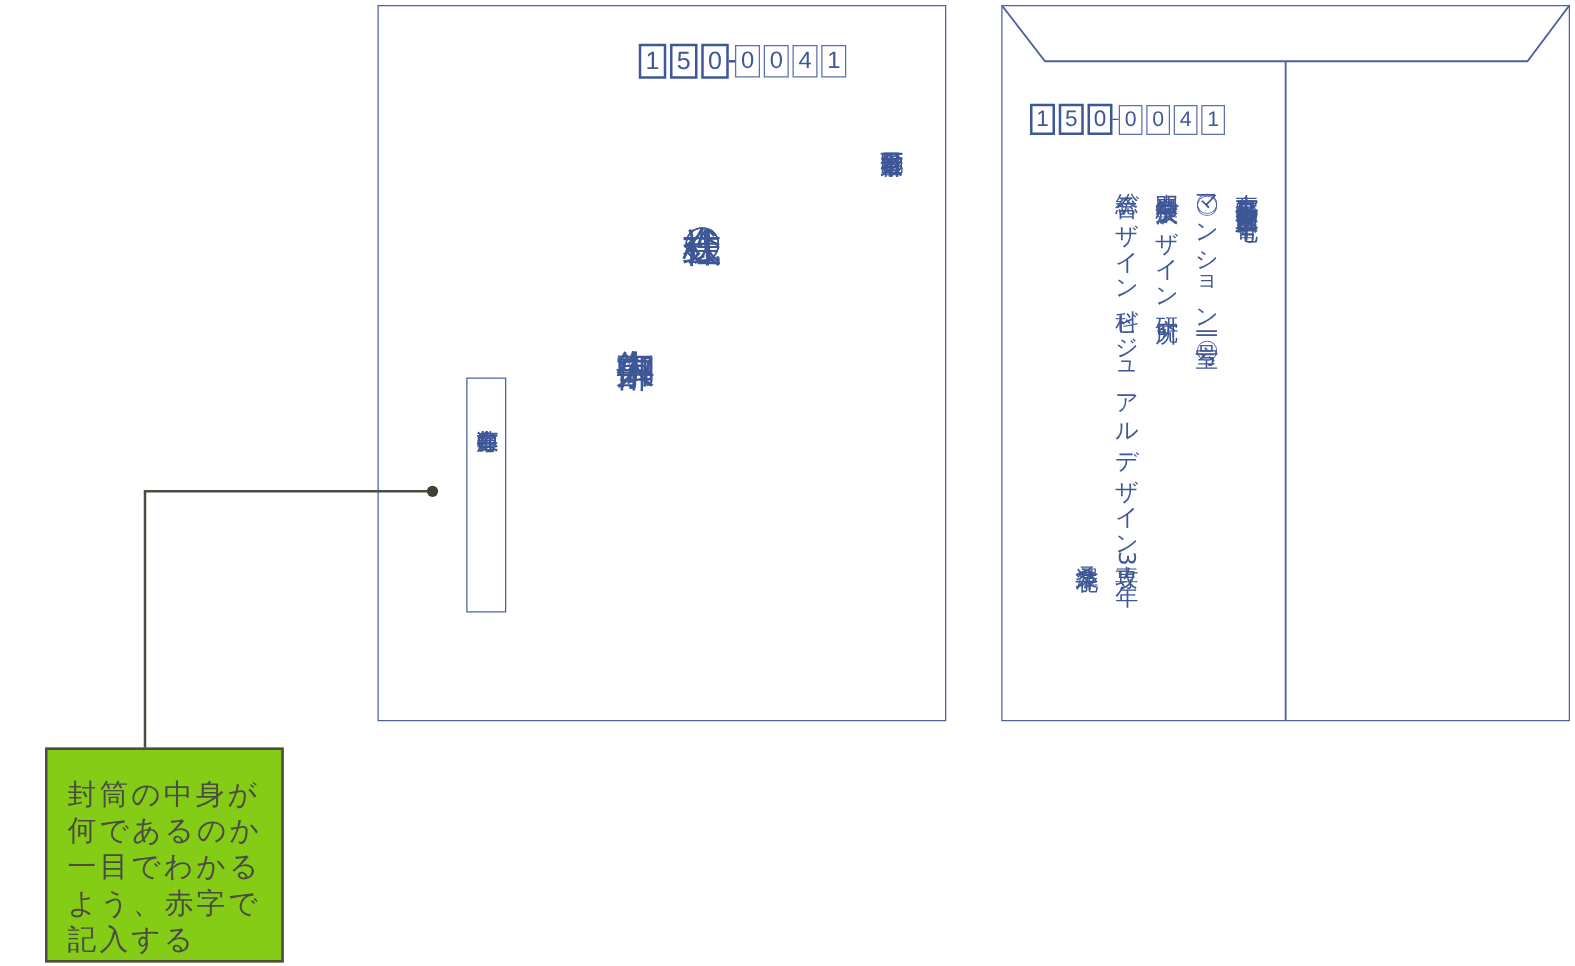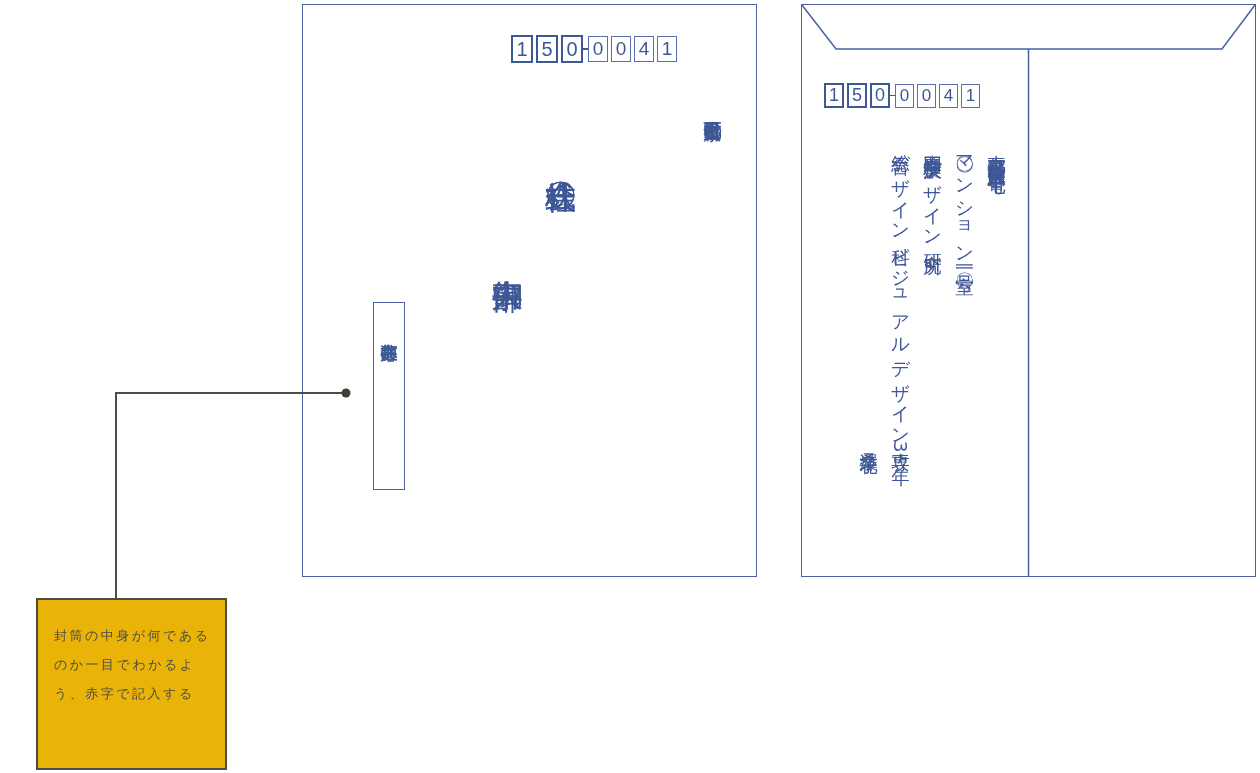--- a/index.html
+++ b/index.html
@@ -6,22 +6,22 @@
   body { width:1260px; height:773px; position:relative; overflow:hidden;
          font-family:"DejaVu Sans", "Liberation Sans", sans-serif; }
   .env { position:absolute; border:1.5px solid #4a62a0; box-sizing:border-box; background:#fff; }
   .vtext { position:absolute; writing-mode:vertical-rl; color:#3e5796; letter-spacing:0; white-space:nowrap; }
   .postal { position:absolute; display:flex; align-items:center; }
   .pbox { box-sizing:border-box; display:flex; align-items:center; justify-content:center;
           color:#3e5796; font-family:"Liberation Sans", sans-serif; background:#fff; }
   .pbox.thick { border:2.5px solid #3e5796; }
   .pbox.thin { border:1.2px solid #5a72aa; }
   .pdash { height:1.5px; background:#3e5796; }
-  .note { position:absolute; border:2px solid #4a4d42; box-sizing:border-box; background:#eab308;
-          color:#4a4d42; font-size:13px; line-height:29px; letter-spacing:2.5px; padding:22px 14px 0 16px;font-family:Liberation Mono, monospace; }
+  .note { position:absolute; border:2px solid #4a4d42; box-sizing:border-box; background:#84cc16;
+          color:#4a4d42; font-size:23px; line-height:29px; letter-spacing:2.5px; padding:22px 14px 0 16px; }
   svg.overlay { position:absolute; left:0; top:0; }
 </style>
 </head>
 <body>
 
 <div class="env" style="left:302px; top:4px; width:455px; height:573px;">
 </div>
 
 <div class="postal" style="left:511px; top:35px;">
   <div class="pbox thick" style="width:22px;height:28px;font-size:20px;margin-right:3px;">1</div>

